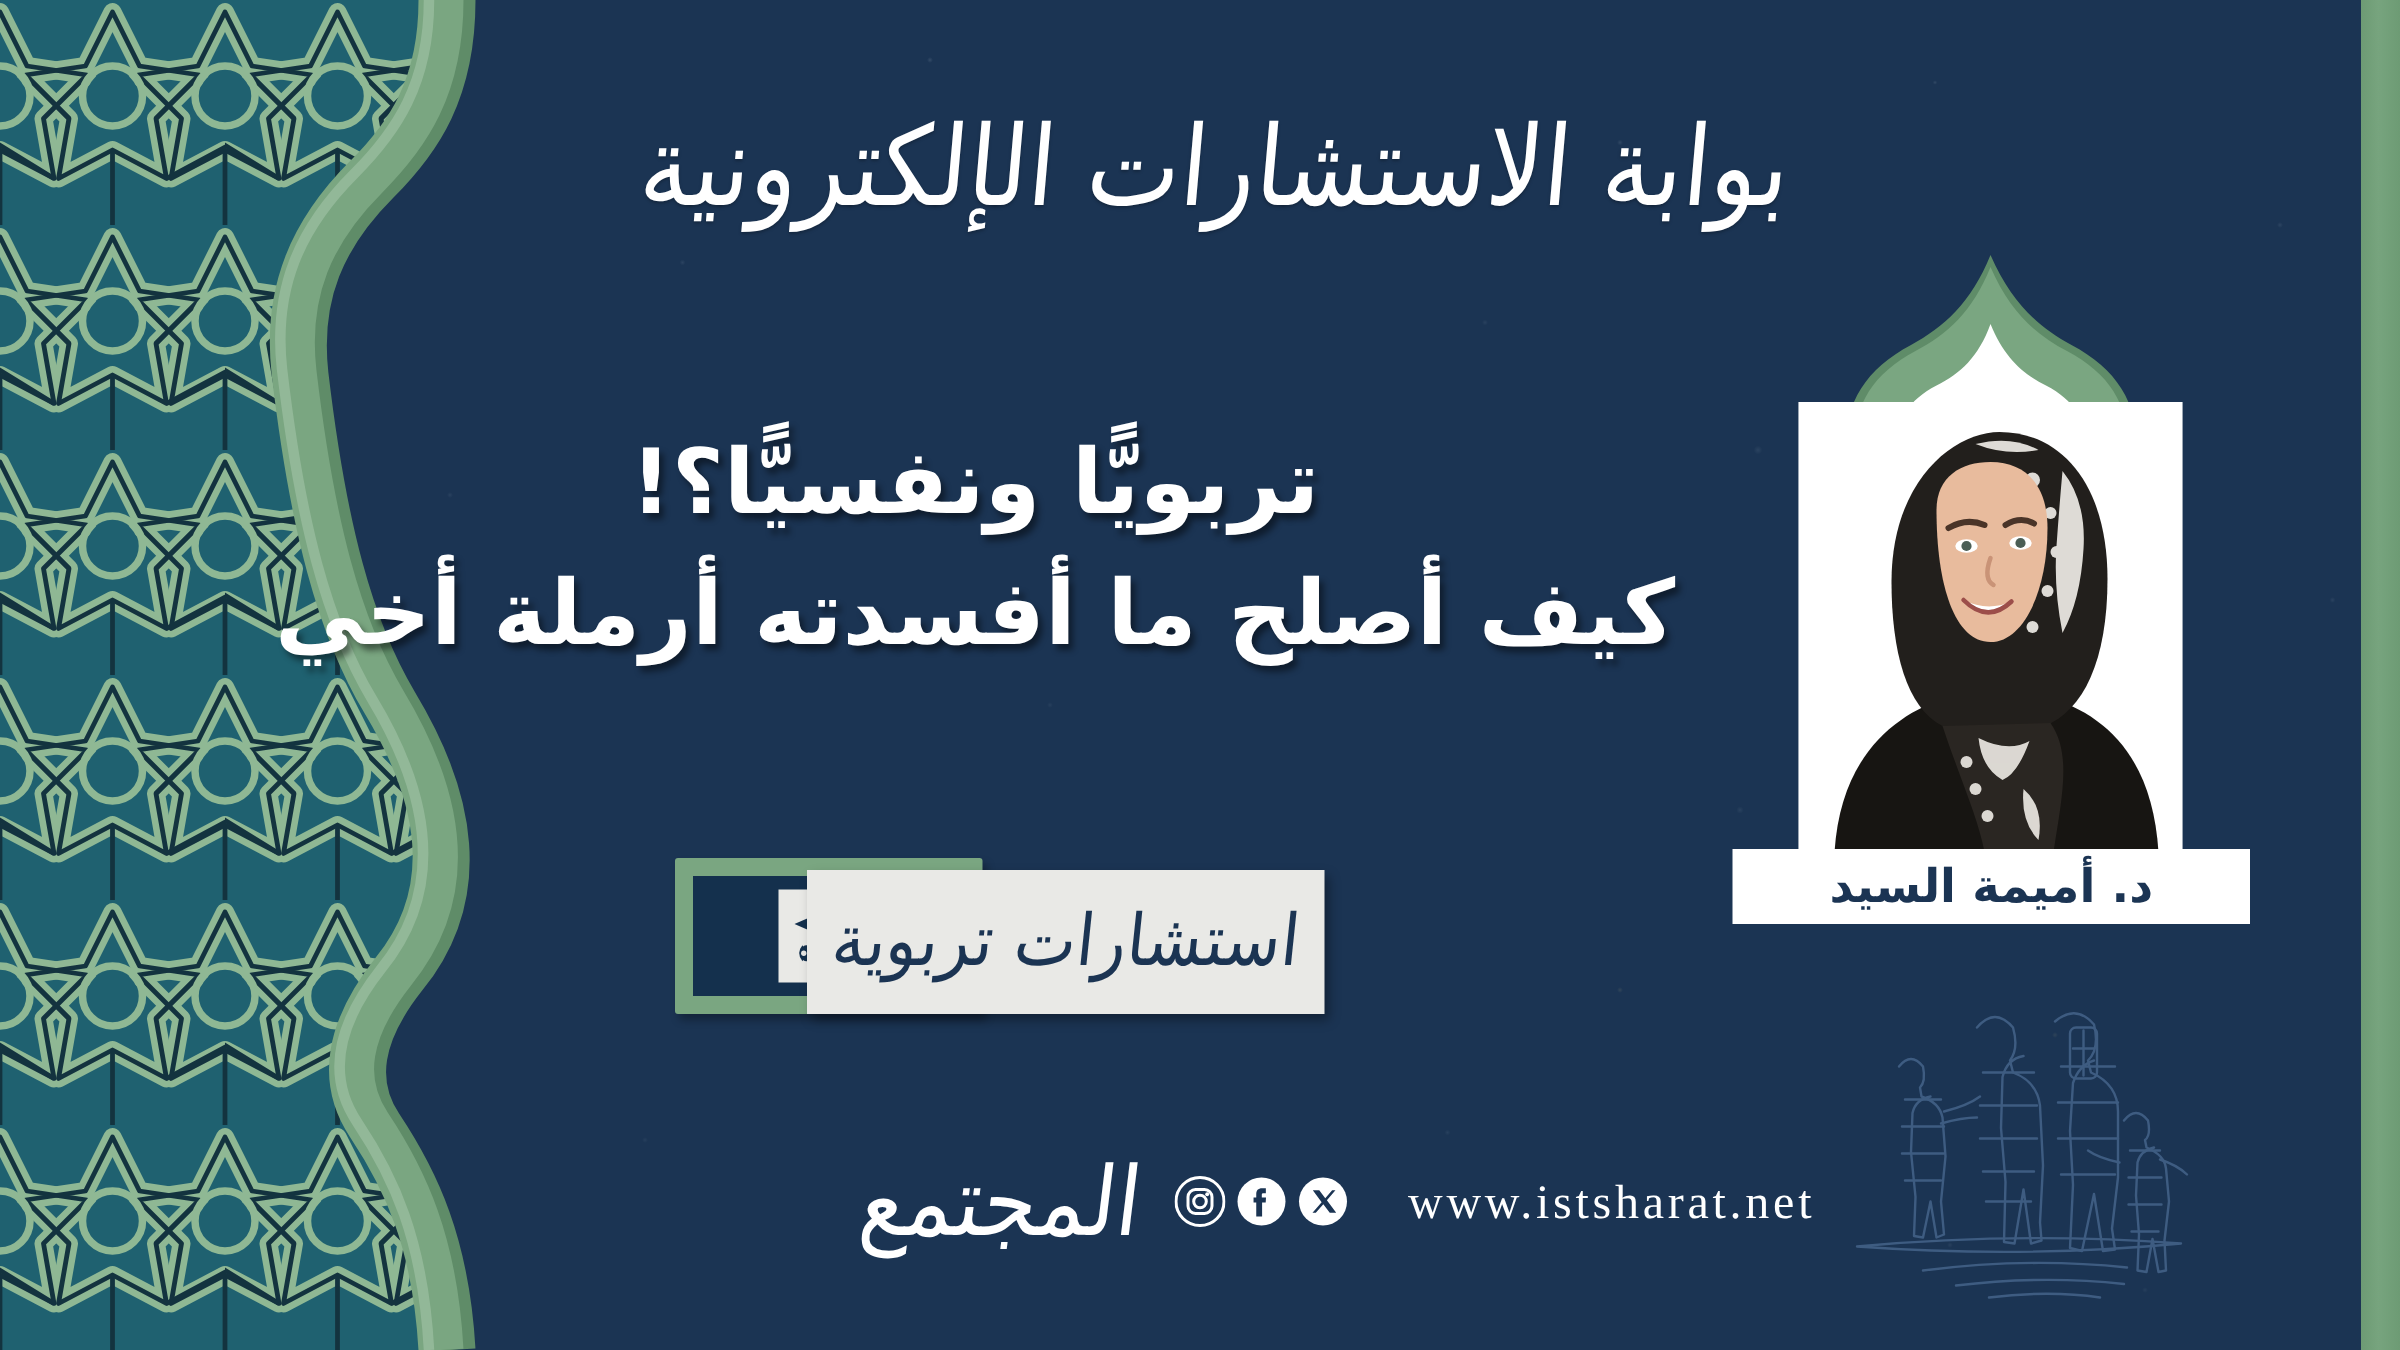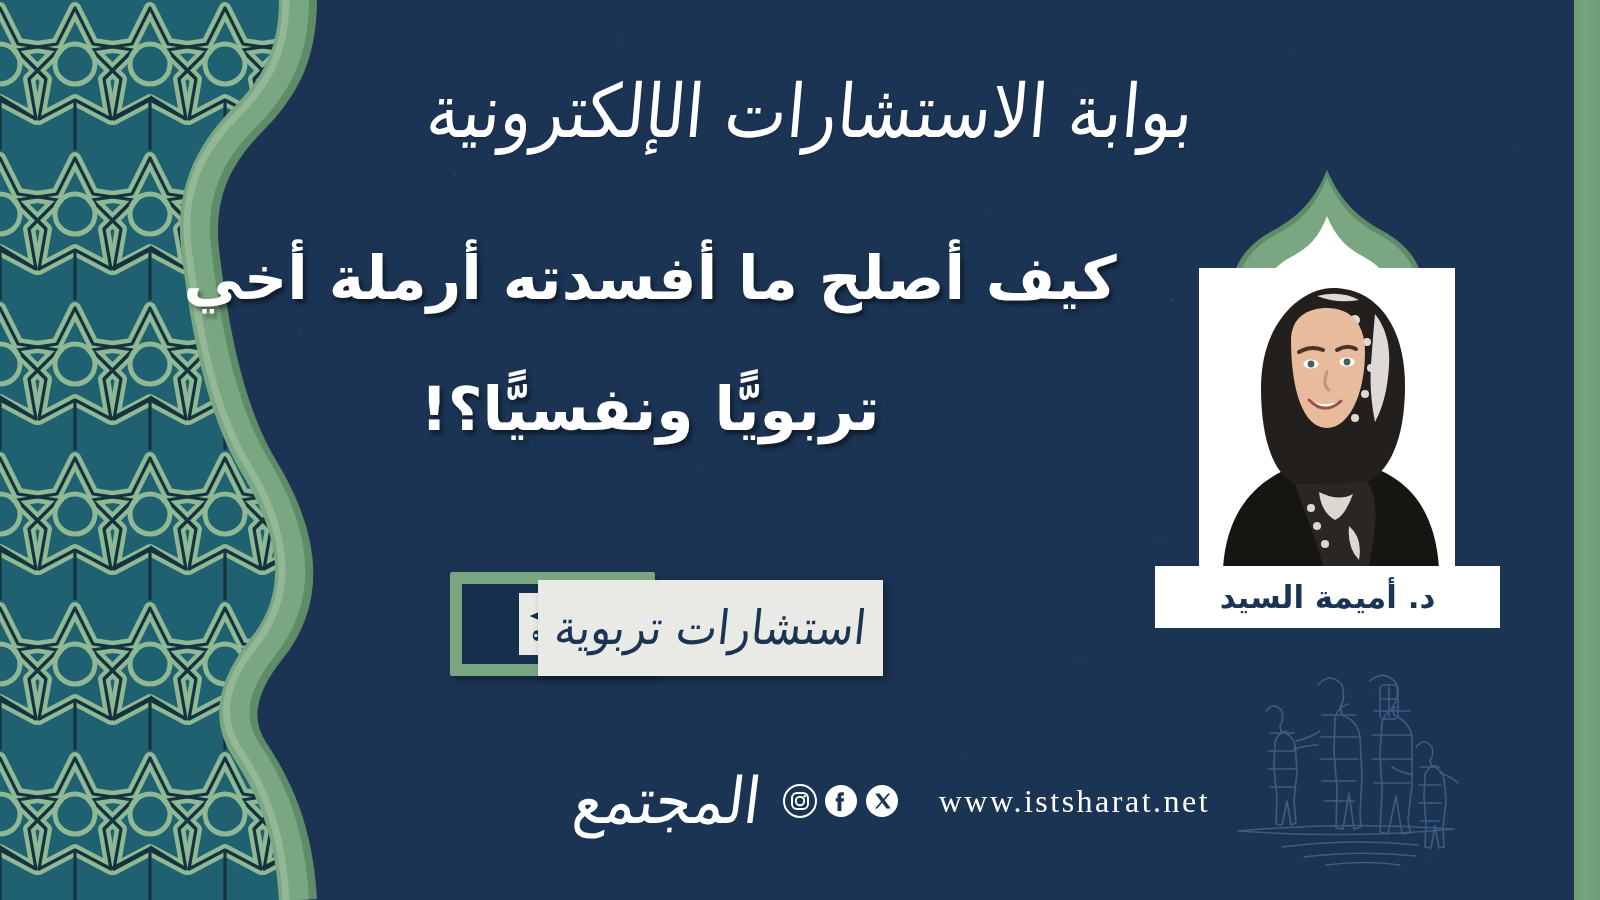--- a/index.html
+++ b/index.html
@@ -101,21 +101,21 @@
   }
 
   
   .portrait{position:absolute;left:1155px;top:168px;width:345px;height:468px;z-index:6;}
   .arch-svg{position:absolute;left:0;top:0;width:345px;height:410px;}
   .photo-clip{
     position:absolute;left:44px;top:100px;width:256px;height:300px;
     overflow:hidden;background:#ffffff;
   }
   .nameplate{
-    position:absolute;left:0;top:398px;width:345px;height:62px;
+    position:absolute;left:0;top:398px;width:345px;height:50px;
     background:#ffffff;display:flex;align-items:center;justify-content:center;
   }
   .nameplate span{
     color:#1b3453;font-size:31px;font-weight:bold;direction:rtl;
     font-family:"DejaVu Sans","Liberation Sans",sans-serif;
   }
 
   
   .family-art{position:absolute;left:1230px;top:655px;width:230px;height:215px;z-index:4;opacity:.55;}
 
@@ -225,22 +225,22 @@
 
   <div class="right-stripe"></div>
 
   <div class="speckles"></div>
 
   <div class="header-calligraphy">
     <span class="kalam">بوابة الاستشارات الإلكترونية</span>
   </div>
 
   <div class="title-block">
+    <div class="title-line l2">تربويًّا ونفسيًّا؟!</div>
     <div class="title-line l1">كيف أصلح ما أفسدته أرملة أخي</div>
-    <div class="title-line l2">تربويًّا ونفسيًّا؟!</div>
   </div>
 
   <div class="badge">
     <div class="badge-frame">
       <div class="badge-inner">
         <div class="badge-icon">
           <svg viewBox="0 0 52 52" width="46" height="46" aria-hidden="true">
             <g fill="#14304d">
               <path d="M26 7 L49 17 L26 27 L3 17 Z"></path>
               <circle cx="26" cy="17" r="3.3" fill="#e9e9e6"></circle>

